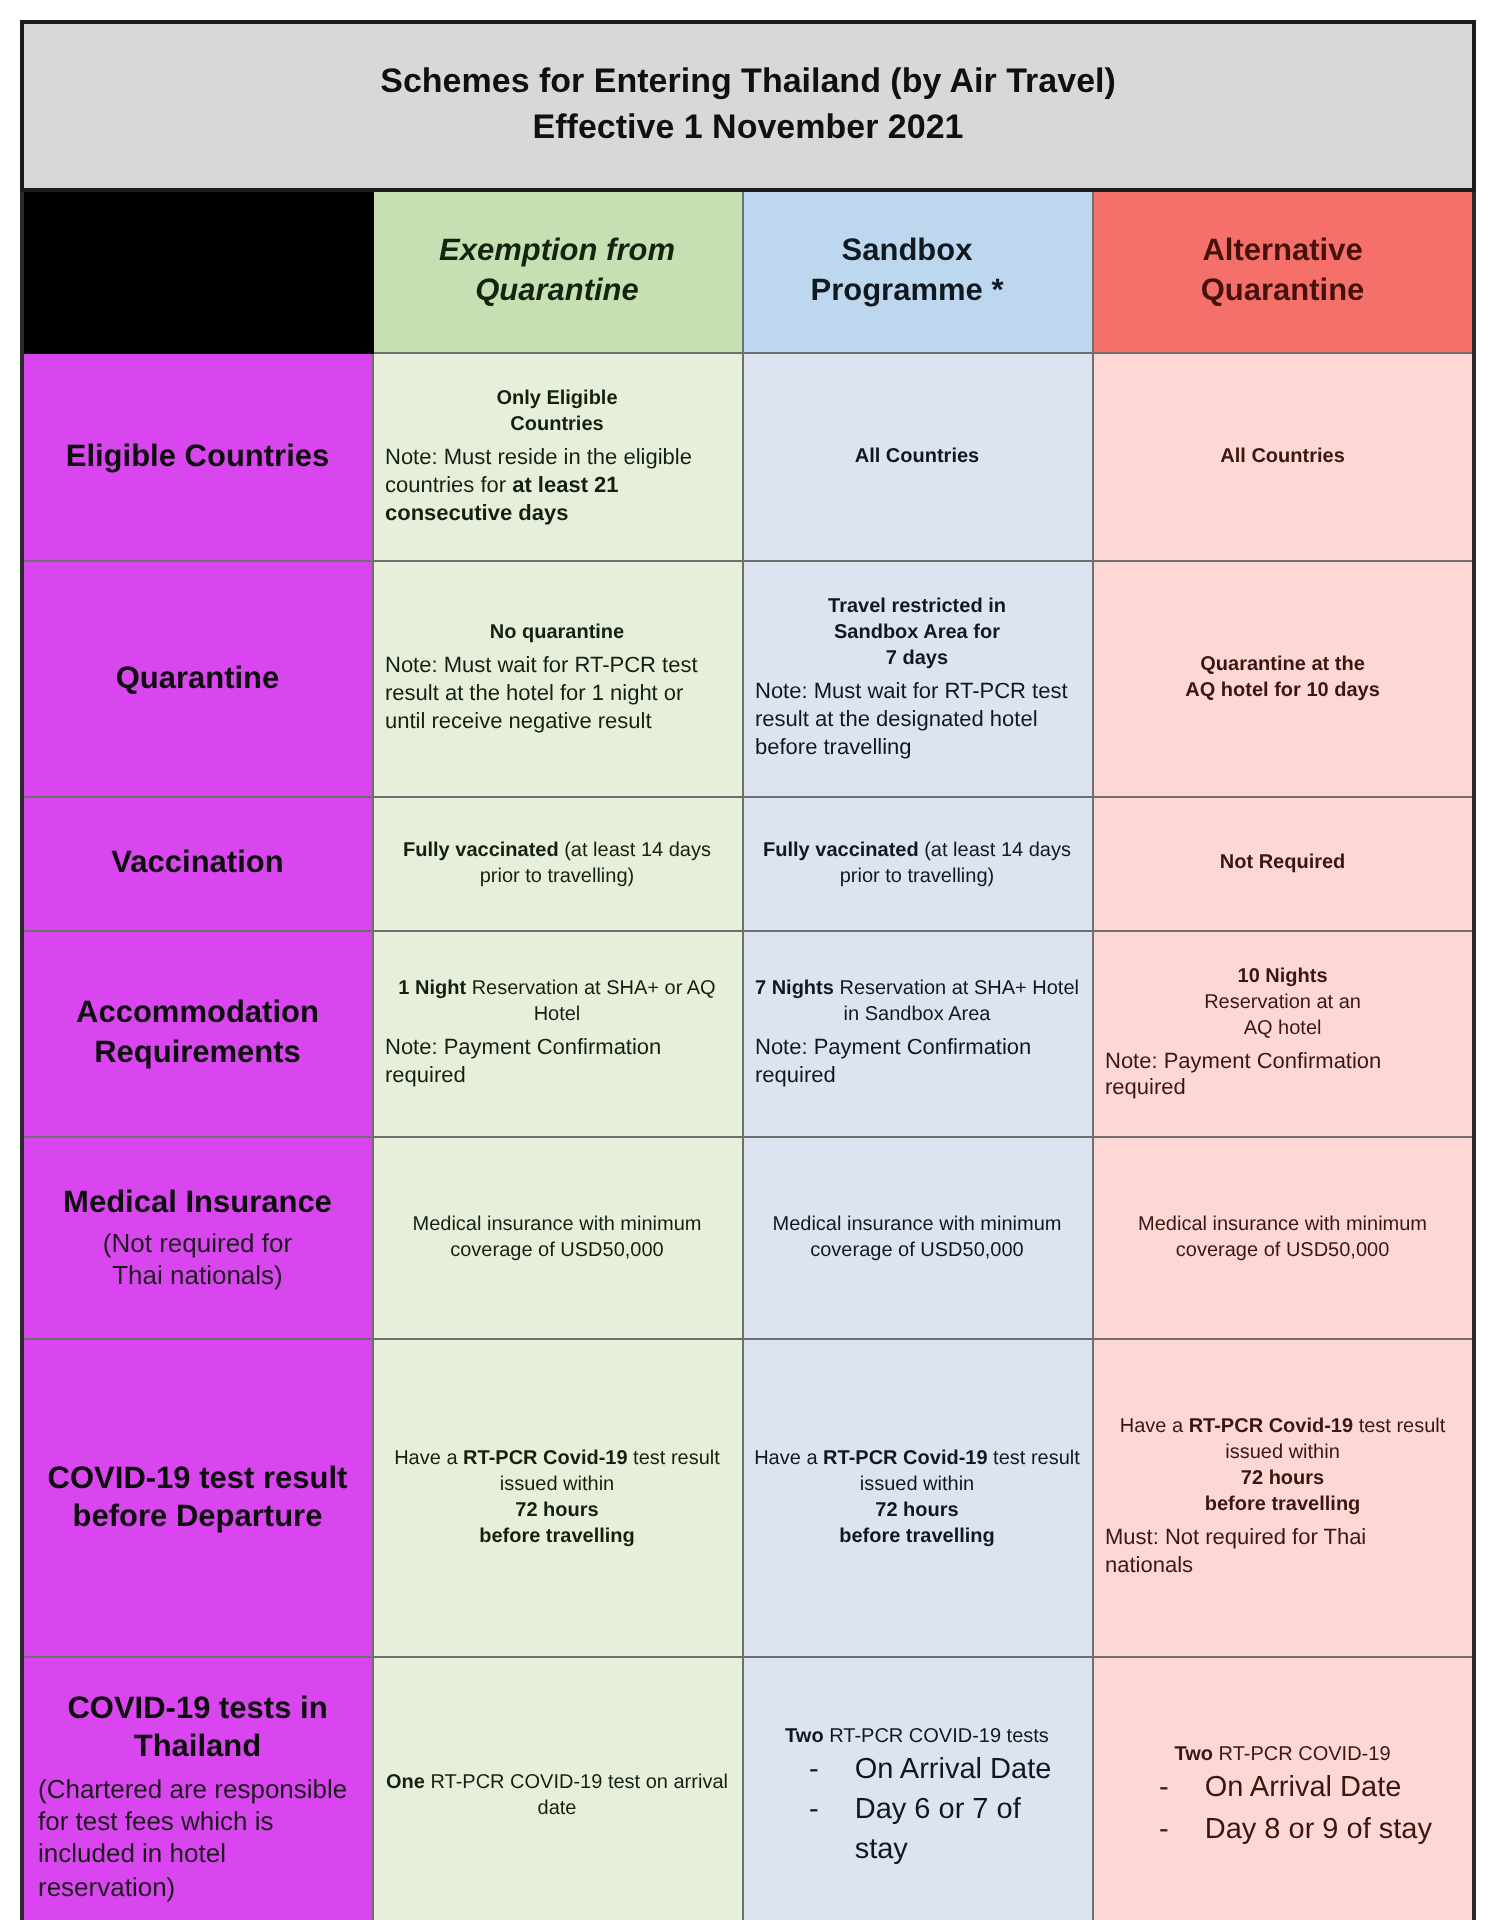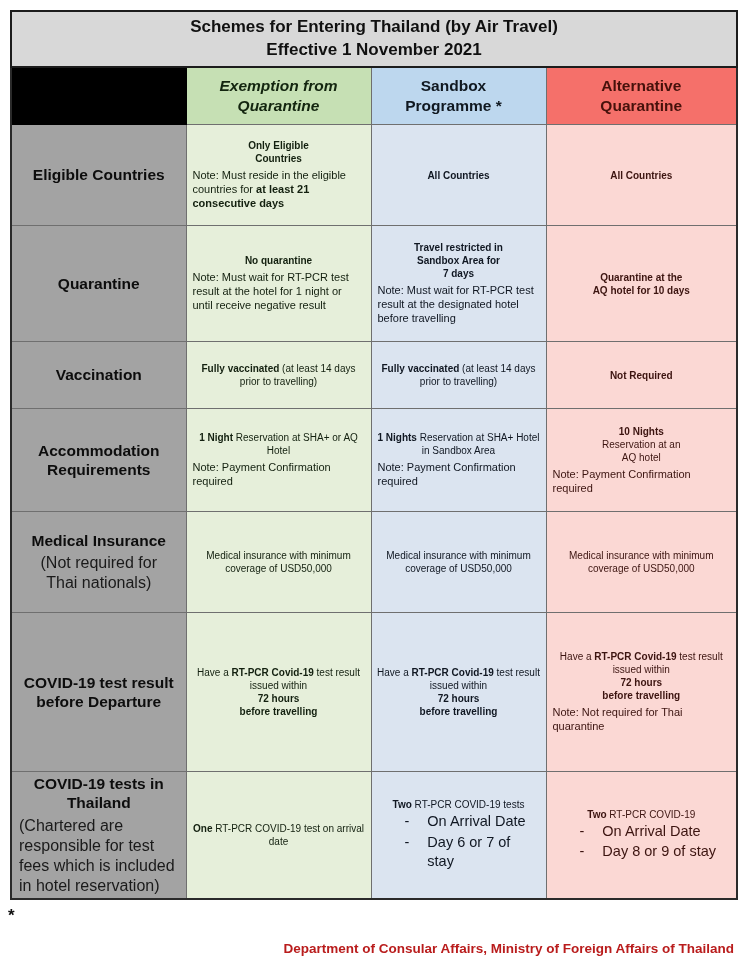--- a/index.html
+++ b/index.html
@@ -12,43 +12,43 @@
   .page { position:relative; width:746px; height:960px; }
 
   table.scheme-table {
     border-collapse:collapse; table-layout:fixed;
     width:726px; margin:10px 10px 0 10px;
     border:2px solid #2a2a2a;
   }
   col.c0 { width:175px; } col.c1 { width:185px; }
   col.c2 { width:175px; } col.c3 { width:191px; }
 
-  td { border:1px solid #6f6f6f; vertical-align:middle; padding:2px 5px; }
+  td { border:1px solid #6f6f6f; vertical-align:middle; padding:16px 5px; }
 
   .title-cell {
     background:var(--title-bg); height:50px; text-align:center;
     font-weight:bold; font-size:17px; line-height:1.35;
     border:2px solid #1c1c1c; color:#101010;
   }
   .header-row td { height:48px; }
   .corner-cell { background:var(--corner-bg); border-color:#000; }
   .col-head {
     text-align:center; font-weight:bold; font-size:15.5px;
     line-height:1.3; padding:4px 26px;
   }
   .green-head { background:var(--green-header); color:#13250f;font-style:italic; }
   .blue-head  { background:var(--blue-header);  color:#101820;padding-left:16px; }
   .red-head   { background:var(--red-header);   color:#46110b; }
 
   .rh0{height:101px}.rh1{height:116px}.rh2{height:67px}.rh3{height:103px}
   .rh4{height:101px}.rh5{height:159px}.rh6{height:104px}
 
-  .label-cell { background:#a3a3a3; text-align:center; }
+  .label-cell { background:#d946ef; text-align:center; }
   .label-text { font-weight:bold; font-size:15.5px; line-height:1.25; color:#0d0d0d; }
-  .label-sub  { font-size:16px; line-height:1.25; margin-top:3px; color:#1a1a1a; }
+  .label-sub  { font-size:13px; line-height:1.25; margin-top:3px; color:#1a1a1a; }
   .label-sub.left { text-align:left; padding-left:2px; }
 
   .data-cell  { text-align:center; }
   .green-cell { background:var(--green-body); color:#13200f; }
   .blue-cell  { background:var(--blue-body);  color:#101722; }
   .red-cell   { background:var(--red-body);   color:#3c1410; }
 
   .cell-main { font-size:10px; line-height:1.3; }
   .cell-main b { font-weight:bold; }
   .cell-note {
@@ -147,21 +147,21 @@
         </tr>
         <tr class="rh3">
           <td class="label-cell">
             <div class="label-text">Accommodation Requirements</div>
           </td>
           <td class="data-cell green-cell">
             <div class="cell-main"><b>1 Night</b><span> Reservation at SHA+ or AQ Hotel</span></div>
             <div class="cell-note"><span>Note: Payment Confirmation required</span></div>
           </td>
           <td class="data-cell blue-cell">
-            <div class="cell-main"><b>1 Nights</b><span> Reservation at SHA+ Hotel in Sandbox Area</span></div>
+            <div class="cell-main"><b>7 Nights</b><span> Reservation at SHA+ Hotel in Sandbox Area</span></div>
             <div class="cell-note"><span>Note: Payment Confirmation required</span></div>
           </td>
           <td class="data-cell red-cell">
             <div class="cell-main"><b>10 Nights</b><span><br>Reservation at an<br>AQ hotel</span></div>
             <div class="cell-note"><span>Note: Payment Confirmation required</span></div>
           </td>
         </tr>
         <tr class="rh4">
           <td class="label-cell">
             <div class="label-text">Medical Insurance</div>
@@ -182,21 +182,21 @@
             <div class="label-text">COVID-19 test result before Departure</div>
           </td>
           <td class="data-cell green-cell">
             <div class="cell-main"><span>Have a </span><b>RT-PCR Covid-19</b><span> test result issued within</span><b><br>72 hours<br>before travelling</b></div>
           </td>
           <td class="data-cell blue-cell">
             <div class="cell-main"><span>Have a </span><b>RT-PCR Covid-19</b><span> test result issued within</span><b><br>72 hours<br>before travelling</b></div>
           </td>
           <td class="data-cell red-cell">
             <div class="cell-main"><span>Have a </span><b>RT-PCR Covid-19</b><span> test result issued within</span><b><br>72 hours<br>before travelling</b></div>
-            <div class="cell-note"><span>Note: Not required for Thai quarantine</span></div>
+            <div class="cell-note"><span>Must: Not required for Thai nationals</span></div>
           </td>
         </tr>
         <tr class="rh6">
           <td class="label-cell">
             <div class="label-text">COVID-19 tests in Thailand</div>
             <div class="label-sub left">(Chartered are responsible for test fees which is included in hotel reservation)</div>
           </td>
           <td class="data-cell green-cell">
             <div class="cell-main"><b>One</b><span> RT-PCR COVID-19 test on arrival date</span></div>
           </td>

